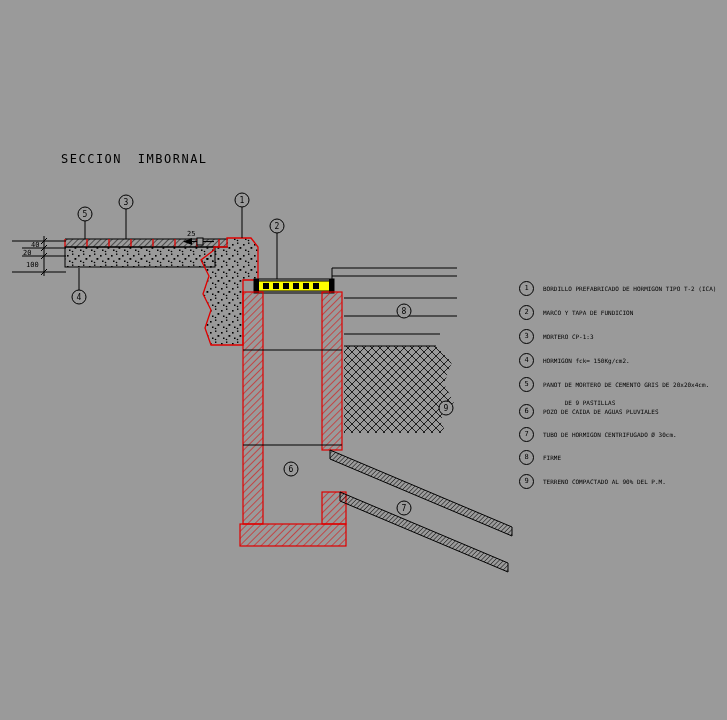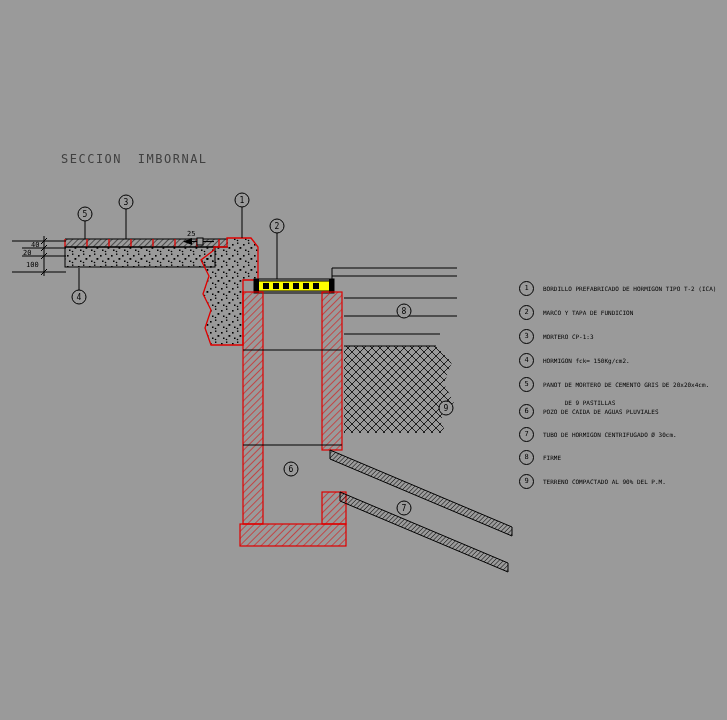--- a/index.html
+++ b/index.html
@@ -5,21 +5,21 @@
   html,body{margin:0;padding:0;}
   body{
     width:727px;height:720px;position:relative;overflow:hidden;
     background:#9a9a9a;
     font-family:"DejaVu Sans Mono", monospace;
   }
   #stage{position:absolute;left:0;top:0;width:727px;height:720px;}
   svg{position:absolute;left:0;top:0;}
   .title{
     position:absolute;left:61px;top:152px;
-    font-size:12px;color:#404040;letter-spacing:1.5px;word-spacing:7px;
+    font-size:12px;color:#000000;letter-spacing:1.5px;word-spacing:7px;
     white-space:pre;
   }
   .legend{position:absolute;left:519px;top:0;width:208px;height:720px;}
   .lrow{position:absolute;left:0;display:flex;align-items:flex-start;}
   .lnum{
     flex:0 0 auto;width:13px;height:13px;border:1px solid #000;border-radius:50%;
     font-size:7px;line-height:13px;text-align:center;color:#000;margin-right:9px;
   }
   .ltext{
     font-size:6px;line-height:9px;color:#000;letter-spacing:0;

